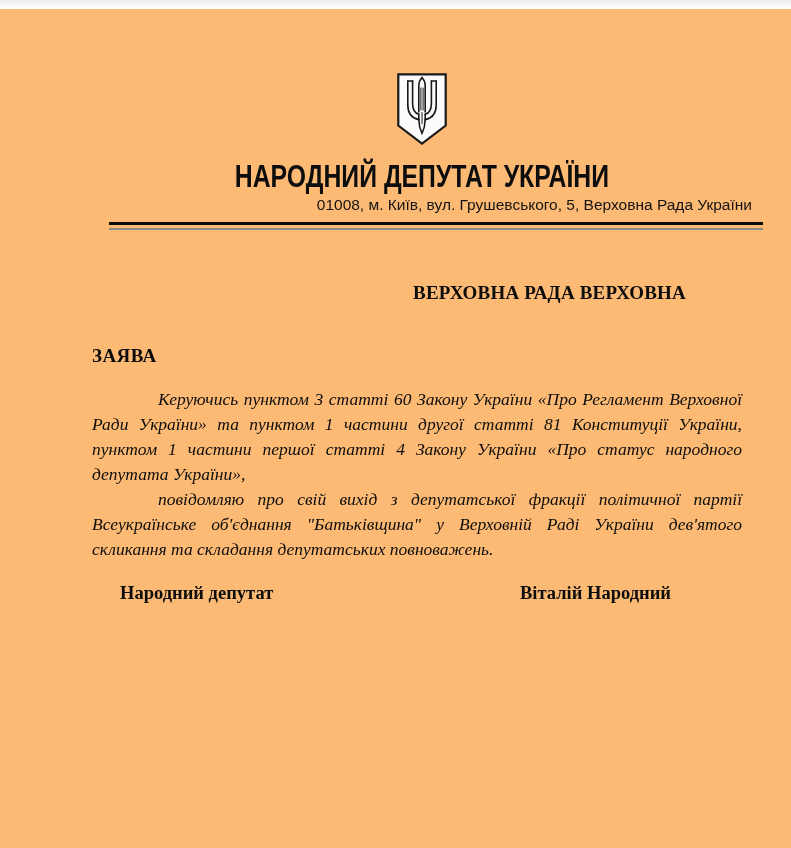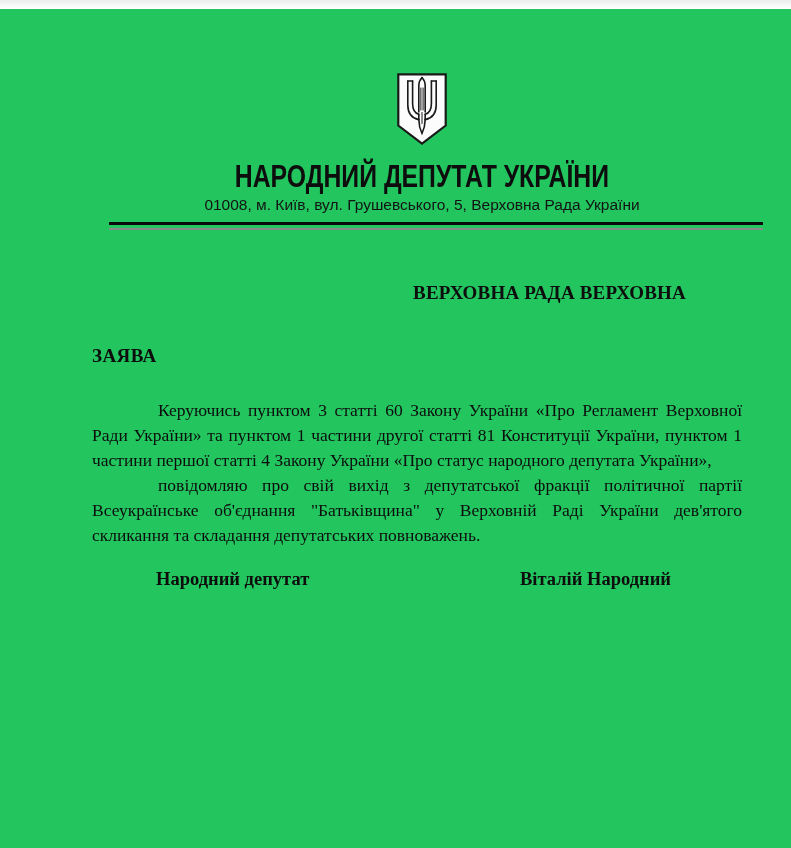--- a/index.html
+++ b/index.html
@@ -1,20 +1,20 @@
 <!DOCTYPE html>
 <html lang="uk"><head>
 <meta charset="utf-8">
 <title>Заява народного депутата</title>
 <style>
   html,body{margin:0;padding:0;background:#ffffff;}
   .canvas{
     position:relative;
     width:791px;height:848px;
-    background:#22c55e;
+    background:#fdba74;
     overflow:hidden;
     color:#111111;
   }
   .top-shade{
     position:absolute;top:0;left:0;right:0;height:9px;
     background:linear-gradient(180deg, #ebedee 0%, #f7f8f8 55%, #ffffff 100%);
     pointer-events:none;
   }
   
   .letterhead{
@@ -38,20 +38,21 @@
     transform:scaleX(0.8);
     transform-origin:50% 50%;
   }
   .lh-address{
     margin-top:3px;
     font-family:"Liberation Sans","DejaVu Sans",sans-serif;
     font-size:15.5px;
     line-height:19px;
     color:#131313;
     white-space:nowrap;
+    text-align:right;
   }
   
   .rule-wrap{margin-top:8px;margin-left:109px;width:654px;}
   .rule-black{height:3px;background:#0a0a0a;}
   .rule-gray{height:2px;background:#8a8a8a;margin-top:3px;}
   
   .doc{
     margin-left:92px;
     width:650px;
     font-family:"Liberation Serif","DejaVu Serif",serif;
@@ -67,21 +68,21 @@
     line-height:23px;
     letter-spacing:0.2px;
   }
   .doc-title{
     margin-top:40px;
     font-weight:bold;
     font-size:19px;
     line-height:23px;
     letter-spacing:0.4px;
   }
-  .body-text{margin-top:31px;}
+  .body-text{margin-top:20px;font-style:italic;}
   .para{
     margin:0;
     font-size:17.5px;
     line-height:25px;
     text-align:justify;
     text-align-last:left;
     text-indent:66px;
   }
   .date-line{
     margin-top:20px;
@@ -91,21 +92,21 @@
   }
   .sig-row{
     margin-top:19px;
     display:flex;
     justify-content:space-between;
     align-items:baseline;
     font-size:18.5px;
     line-height:25px;
     font-weight:bold;
   }
-  .sig-position{margin-left:64px;}
+  .sig-position{margin-left:28px;}
   .sig-name{margin-right:71px;}
   .sig-credential{
     padding-left:66px;
     font-size:17.5px;
     line-height:25px;
   }
 </style>
 </head>
 <body>
 

